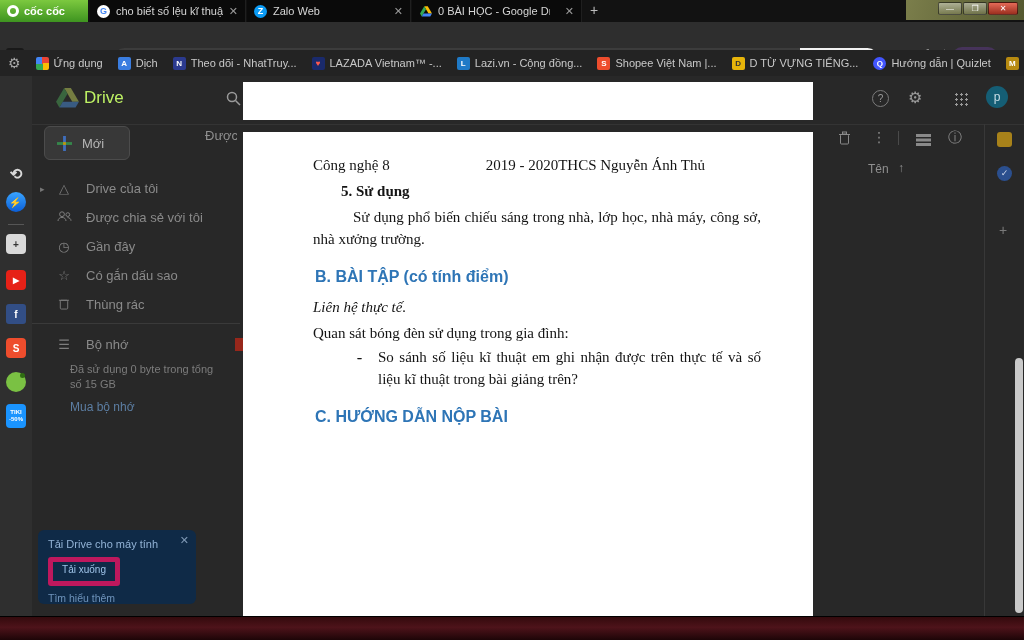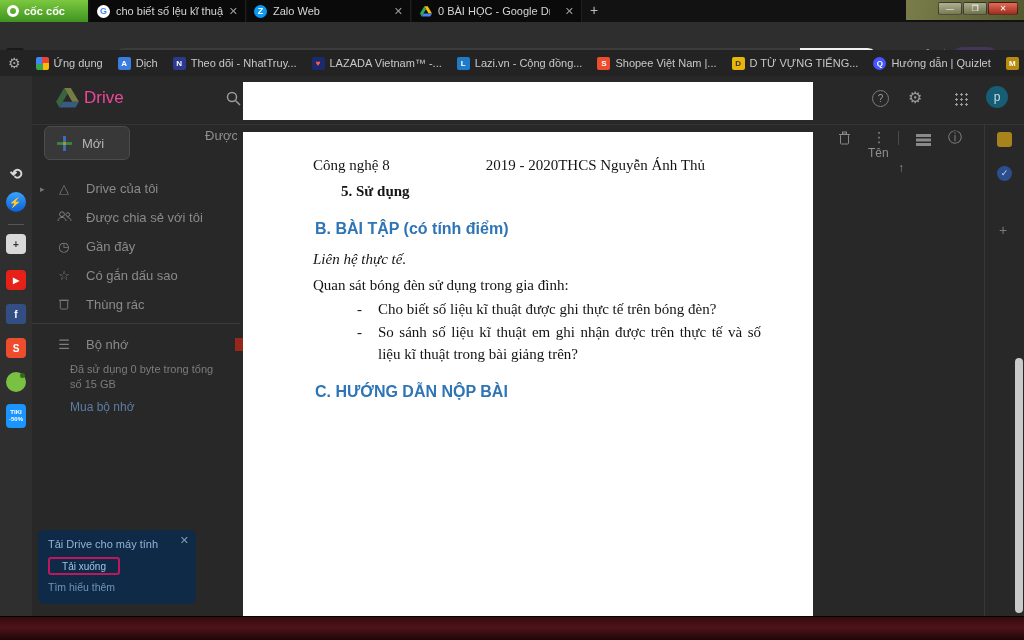--- a/index.html
+++ b/index.html
@@ -59,45 +59,45 @@
   #r-msg{background:linear-gradient(#39a4ff,#0b5ed7);border-radius:50%}
   #r-div{position:absolute;left:8px;top:148px;width:16px;height:1px;background:#565656}
   #r-plus{background:#d9d9d9;color:#333}
   #r-yt{background:#e62117;font-size:8px}
   #r-fb{background:#324e85;border-radius:3px}
   #r-shp{background:#ee4d2d}
   #r-lazi{background:#7ac143;border-radius:50%;position:absolute}
   #r-lazi::after{content:"";position:absolute;right:1px;top:1px;width:5px;height:5px;border-radius:50%;background:#2f6d12}
   #r-tiki{background:#1a94ff;font-size:6px;line-height:7px;text-align:center;font-weight:bold;height:24px}
   #dlogo{position:absolute;left:56px;top:88px;opacity:.75}
-  #dname{position:absolute;left:84px;top:88px;font-size:17px;color:#ec4899}
+  #dname{position:absolute;left:84px;top:88px;font-size:17px;color:#bef264}
   #dsearch{position:absolute;left:226px;top:91px}
   #dhelp{position:absolute;left:872px;top:90px;width:17px;height:17px;border:1.5px solid #7c7c7c;border-radius:50%;color:#9a9a9a;font-size:10px;text-align:center;line-height:15px}
   #dgear{position:absolute;left:908px;top:88px;color:#9a9a9a;font-size:16px}
   #dgrid{position:absolute;left:954px;top:92px;width:14px;height:14px;background-image:radial-gradient(#9a9a9a 1.2px,transparent 1.4px);background-size:5px 5px}
   #davatar{position:absolute;left:986px;top:86px;width:22px;height:22px;border-radius:50%;background:#155e75;color:#c9dde6;font-size:12px;text-align:center;line-height:22px}
   #hdrline{position:absolute;left:32px;top:124px;width:992px;height:1px;background:#343434}
   #crumbclip{position:absolute;left:205px;top:128px;width:32px;height:16px;overflow:hidden;color:#8f8f8f;font-size:13px;white-space:nowrap}
   .tico{position:absolute;color:#8a8a8a}
-  #colname{position:absolute;left:868px;top:146px;color:#8f8f8f;font-size:12px}
+  #colname{position:absolute;left:868px;top:162px;color:#8f8f8f;font-size:12px}
   #colarrow{position:absolute;left:898px;top:161px;color:#8f8f8f;font-size:12px}
 
   #newbtn{position:absolute;left:44px;top:126px;width:86px;height:34px;background:#383838;border:1px solid #4c4c4c;border-radius:6px;display:flex;align-items:center;gap:10px;padding-left:12px;color:#b5b5b5;font-size:13px}
   #dside{position:absolute;left:32px;top:174px;width:208px}
   .sit{height:29px;display:flex;align-items:center;gap:14px;padding-left:24px;color:#8a8a8a;font-size:13px;position:relative}
   .sit .car{position:absolute;left:8px;color:#777;font-size:9px}
   .sicon{width:16px;text-align:center;color:#7e7e7e;font-size:13px;flex:0 0 16px}
   #sdiv{position:absolute;left:32px;top:323px;width:208px;height:1px;background:#3a3a3a}
   #sstore{position:absolute;left:32px;top:330px;width:208px}
   #stext{position:absolute;left:70px;top:362px;width:150px;color:#7c7c7c;font-size:11px;line-height:15px}
   #sbuy{position:absolute;left:70px;top:400px;color:#5c7ea3;font-size:12px}
   #promo{position:absolute;left:38px;top:530px;width:158px;height:74px;background:#0f2a47;border-radius:6px;padding:8px 10px}
   #promo .t{color:#93b3d6;font-size:11px}
   #promo .x{position:absolute;right:7px;top:4px;color:#7f98b5;font-size:11px}
-  #promo .b{margin-top:7px;width:72px;height:18px;border:2px solid #be185d;border-radius:3px;color:#9fc3e8;font-size:10px;text-align:center;line-height:16px}
+  #promo .b{margin-top:7px;width:72px;height:29px;border:5px solid #be185d;border-radius:3px;color:#9fc3e8;font-size:10px;text-align:center;line-height:16px}
   #promo .l{margin-top:6px;color:#6e93bb;font-size:10.5px}
   #redfrag{position:absolute;left:235px;top:338px;width:8px;height:13px;background:#97271b}
   #rdiv{position:absolute;left:984px;top:124px;width:1px;height:492px;background:#383838}
   #keep{position:absolute;left:997px;top:132px;width:15px;height:15px;background:#a8821a;border-radius:3px}
   #tasks{position:absolute;left:997px;top:166px;width:15px;height:15px;background:#2b4f8e;border-radius:50%;color:#cfd8ea;font-size:9px;text-align:center;line-height:15px}
   #plus2{position:absolute;left:999px;top:222px;color:#7a7a7a;font-size:14px}
   #scrollthumb{position:absolute;left:1015px;top:358px;width:8px;height:255px;background:#c9c9c9;border-radius:4px}
 
   
   #page1{position:absolute;left:243px;top:82px;width:570px;height:38px;background:#fff}
@@ -350,26 +350,26 @@
   <div id="scrollthumb"></div>
 
   <div id="page1"></div>
   <div id="page2">
     <div id="dochead">
       <span>Công nghệ 8</span>
       <span class="c">2019 - 2020</span>
       <span class="r">THCS Nguyễn Ánh Thủ</span>
     </div>
     <div class="h5t">5. Sử dụng</div>
+    <div class="par">Sử dụng phổ biến chiếu sáng trong nhà, lớp học, nhà máy, công sở, nhà xưởng  trường.</div>
     <div class="sech">B. BÀI TẬP (có tính điểm)</div>
     <div class="ital">Liên hệ thực tế.</div>
     <div class="intro">Quan sát bóng đèn sử dụng trong gia đình:</div>
     <div class="bullet">
       <span class="dash">-</span>
-      <span>Cho biết số liệu kĩ thuật được ghi thực tế trên bóng đèn?</span>
     </div>
     <div class="bullet">
       <span class="dash">-</span>
       <span>So sánh số liệu kĩ thuật em ghi nhận được trên thực tế và số liệu kĩ thuật trong bài giảng trên?</span>
     </div>
     <div class="sech">C. HƯỚNG DẪN NỘP BÀI</div>
 
   </div>
 
   <div id="taskbar">

